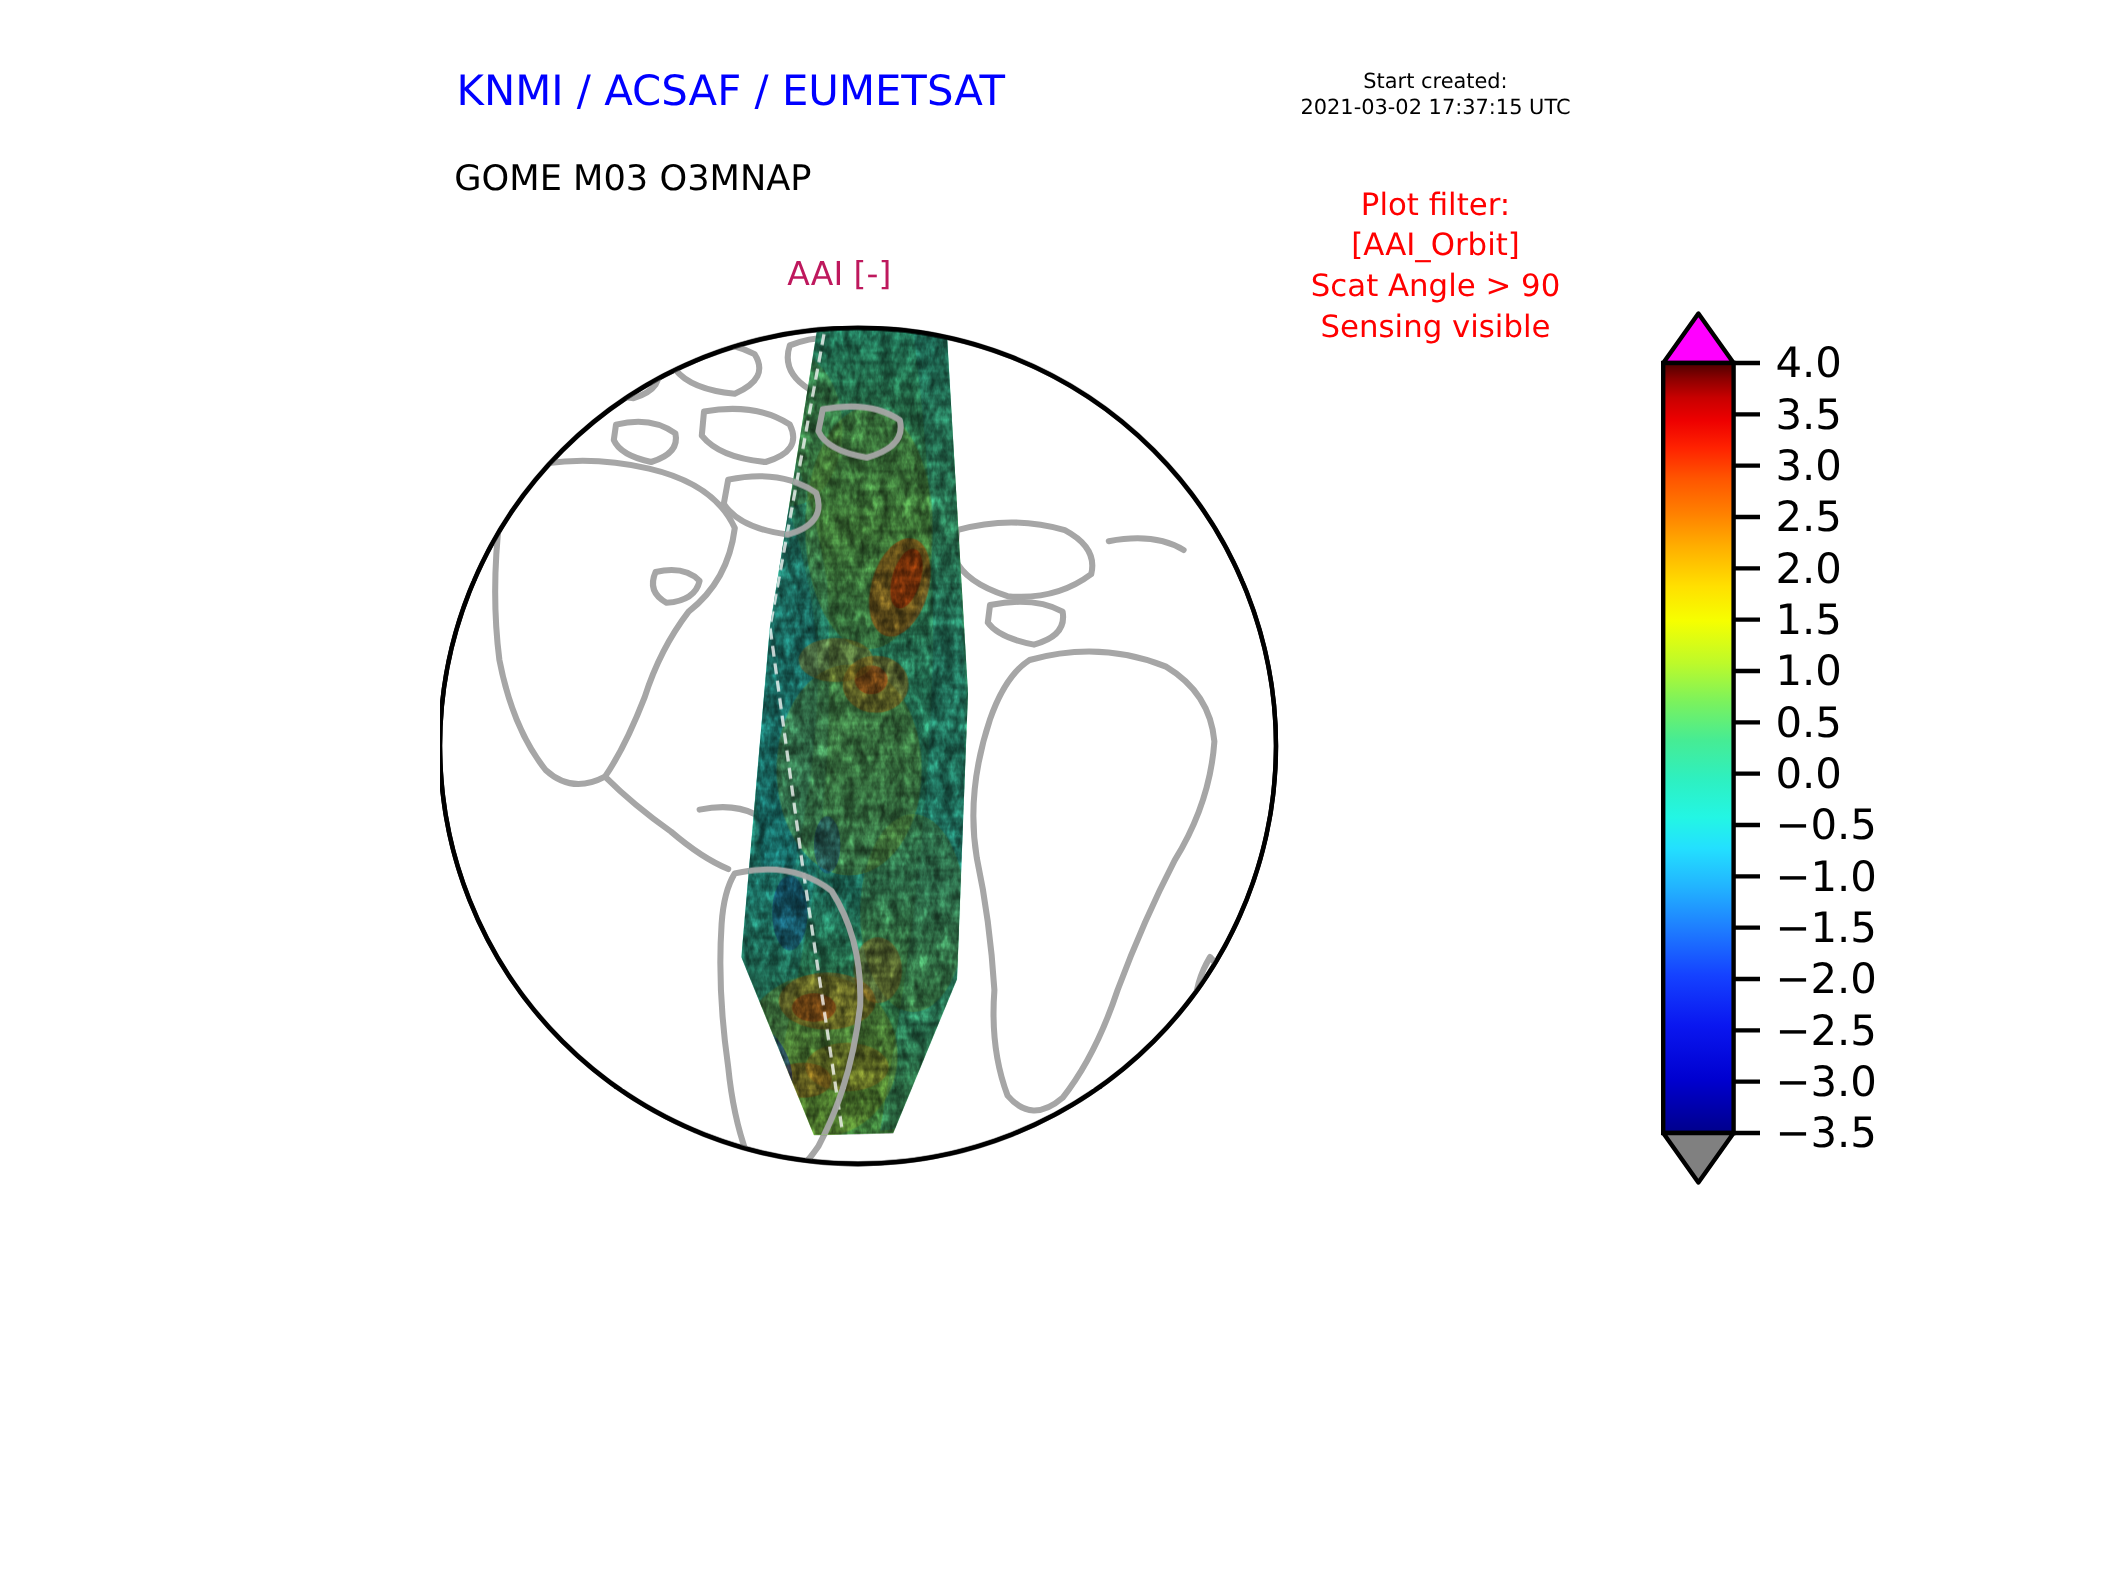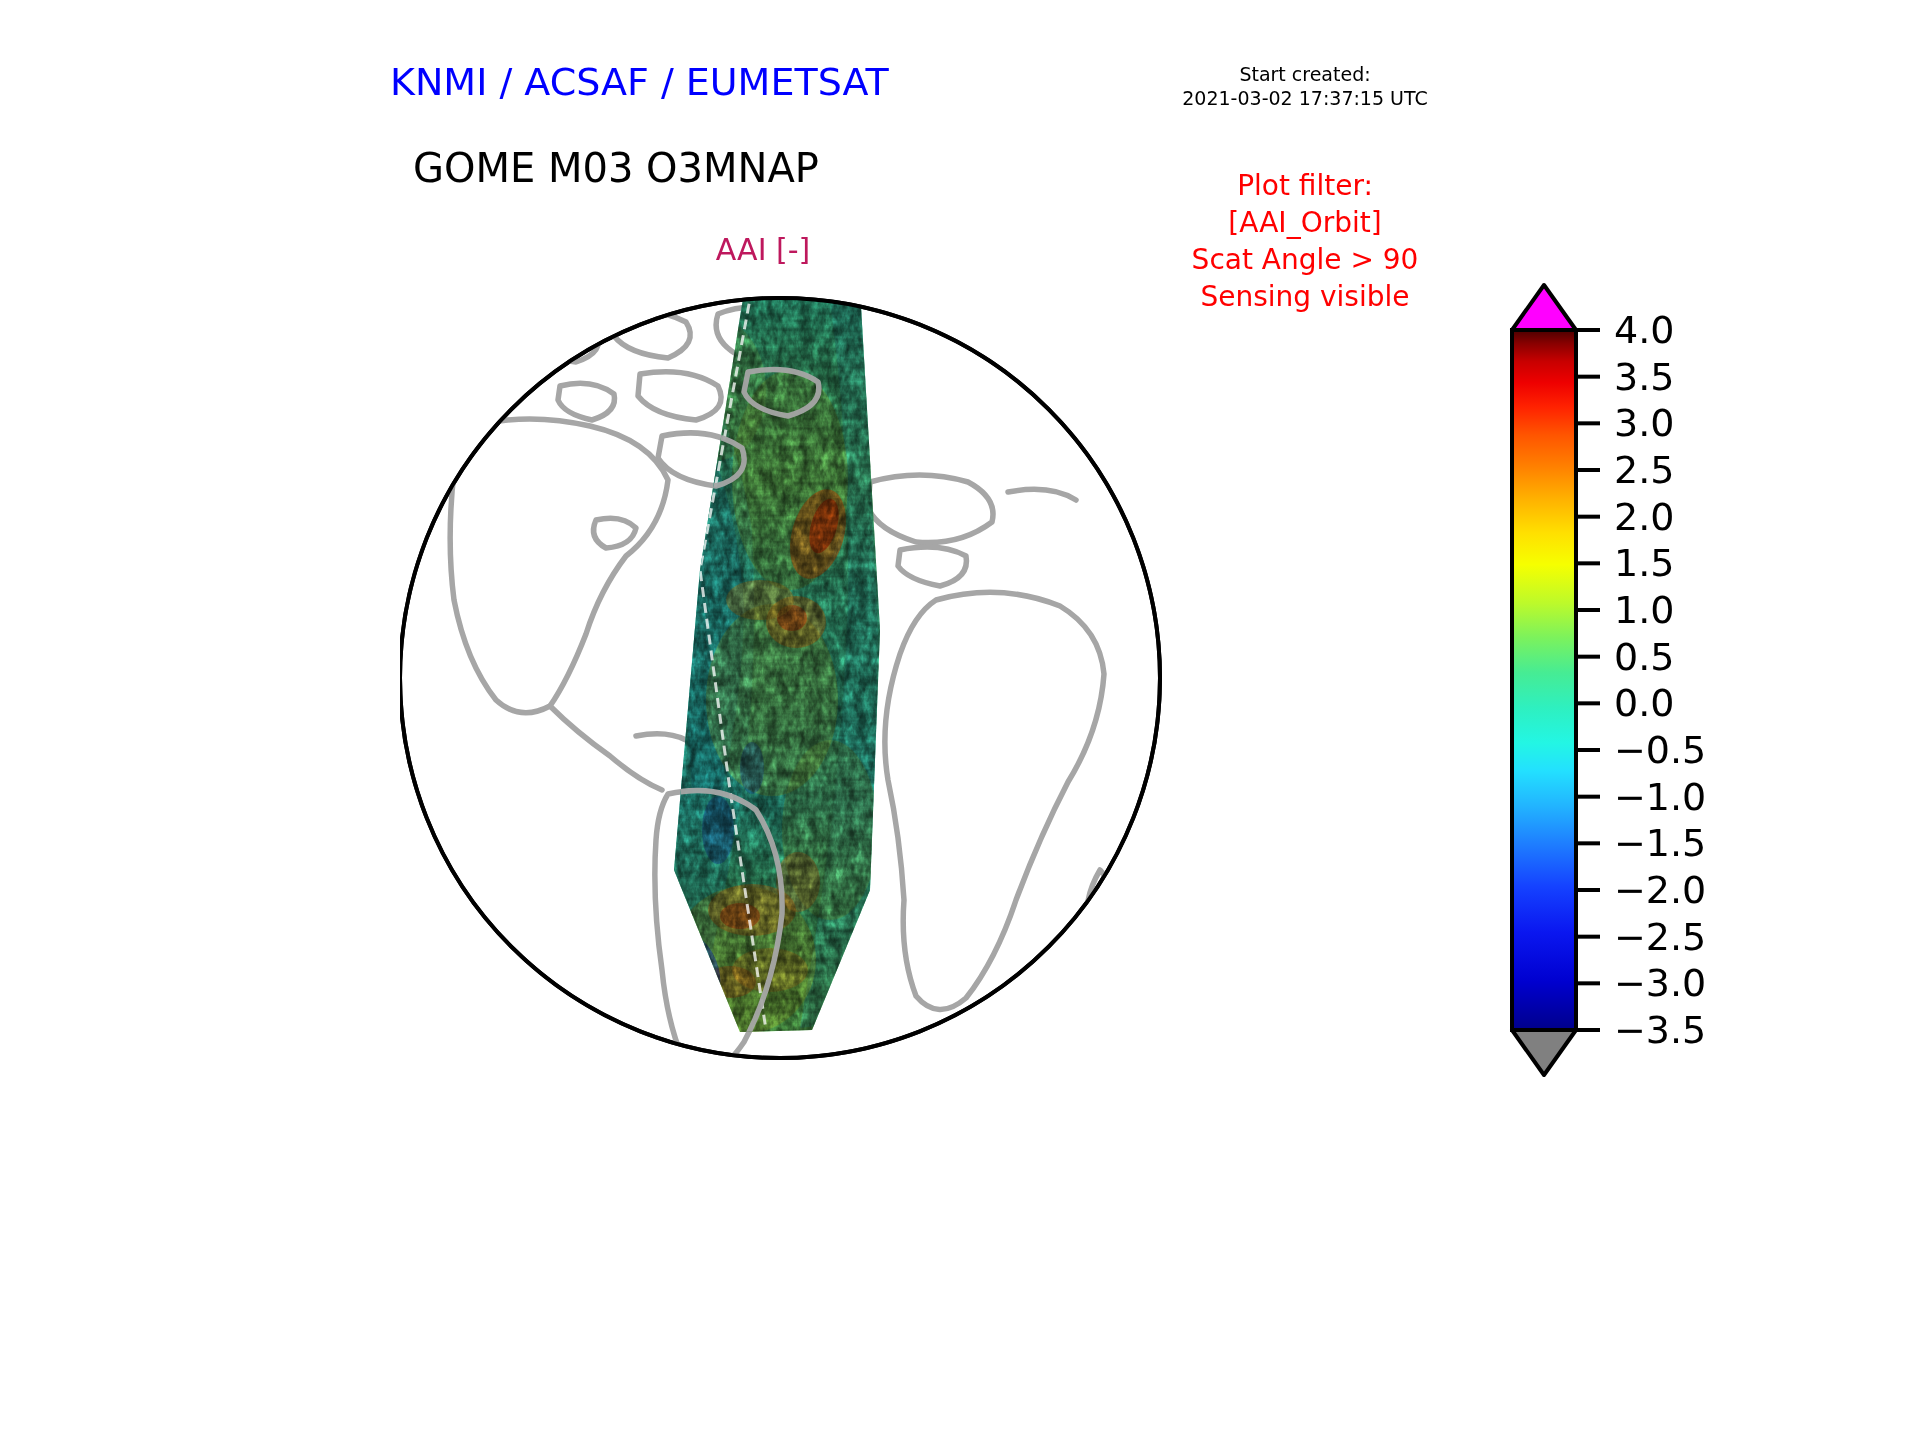--- a/index.html
+++ b/index.html
@@ -19,42 +19,42 @@
     position: absolute;
     left: 0; top: 0;
     width: 1920px;
     height: 1440px;
     background: #ffffff;
   }
 
   
   .org-title {
     position: absolute;
-    left: 390px;
+    left: 415px;
     top: 60px;
     font-size: 38px;
     color: #0000ff;
     white-space: nowrap;
     letter-spacing: 0px;
   }
   .plot-created {
     position: absolute;
     left: 1160px;
     top: 62px;
     width: 290px;
     text-align: center;
     font-size: 19px;
     color: #000000;
     line-height: 1.28;
   }
   .prod-block {
     position: absolute;
     left: 413px;
     top: 140px;
-    font-size: 40px;
+    font-size: 32px;
     color: #000000;
     line-height: 1.42;
     white-space: nowrap;
   }
   .var-title {
     position: absolute;
     left: 413px;
     top: 232px;
     width: 700px;
     text-align: center;

